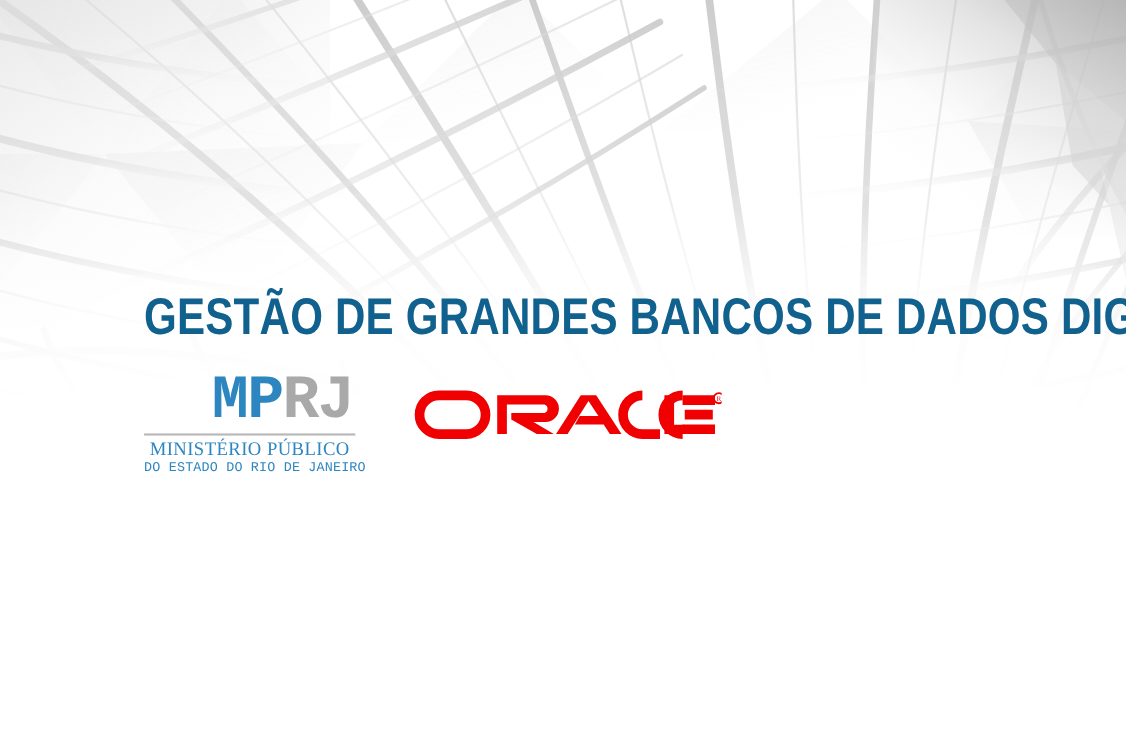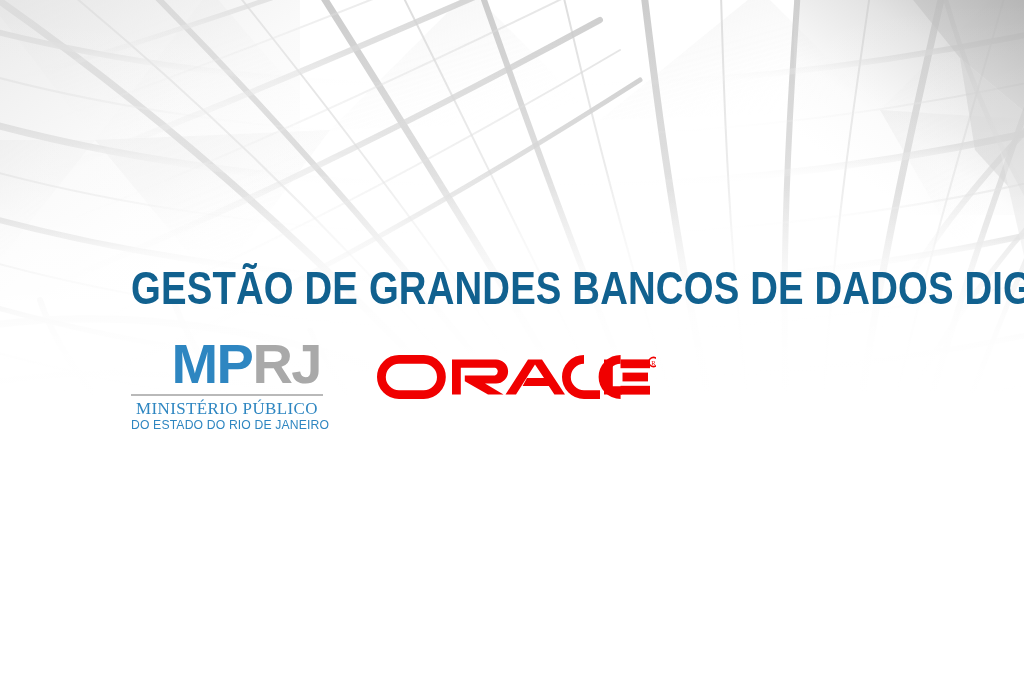--- a/index.html
+++ b/index.html
@@ -94,21 +94,21 @@
     align-items: flex-start;
   }
 
   
   .mprj-logo {
     width: 192px;
     position: relative;
   }
   .mprj-wordmark {
     display: block;
-    font-family: Liberation Sans, sans-serif;
+    font-family: Liberation Mono, monospace;
     font-size: 56px;
     line-height: 52px;
     font-weight: 700;
     letter-spacing: -1.5px;
     white-space: nowrap;
     text-align: right;
     padding-right: 2px;
   }
   .mprj-mp { color: #2E86C1; }
   .mprj-rj { color: #A9A9A9; }
@@ -125,21 +125,21 @@
     font-size: 17.5px;
     line-height: 19px;
     letter-spacing: 0.4px;
     text-align: center;
     white-space: nowrap;
     transform: scaleX(0.97);
   }
   .mprj-line2 {
     display: block;
     color: #2E86C1;
-    font-family: Liberation Sans, sans-serif;
+    font-family: Liberation Mono, monospace;
     font-size: 12.2px;
     line-height: 14px;
     letter-spacing: 0.15px;
     text-align: center;
     white-space: nowrap;
   }
 
   
   .oracle-logo {
     margin-left: 53px;

